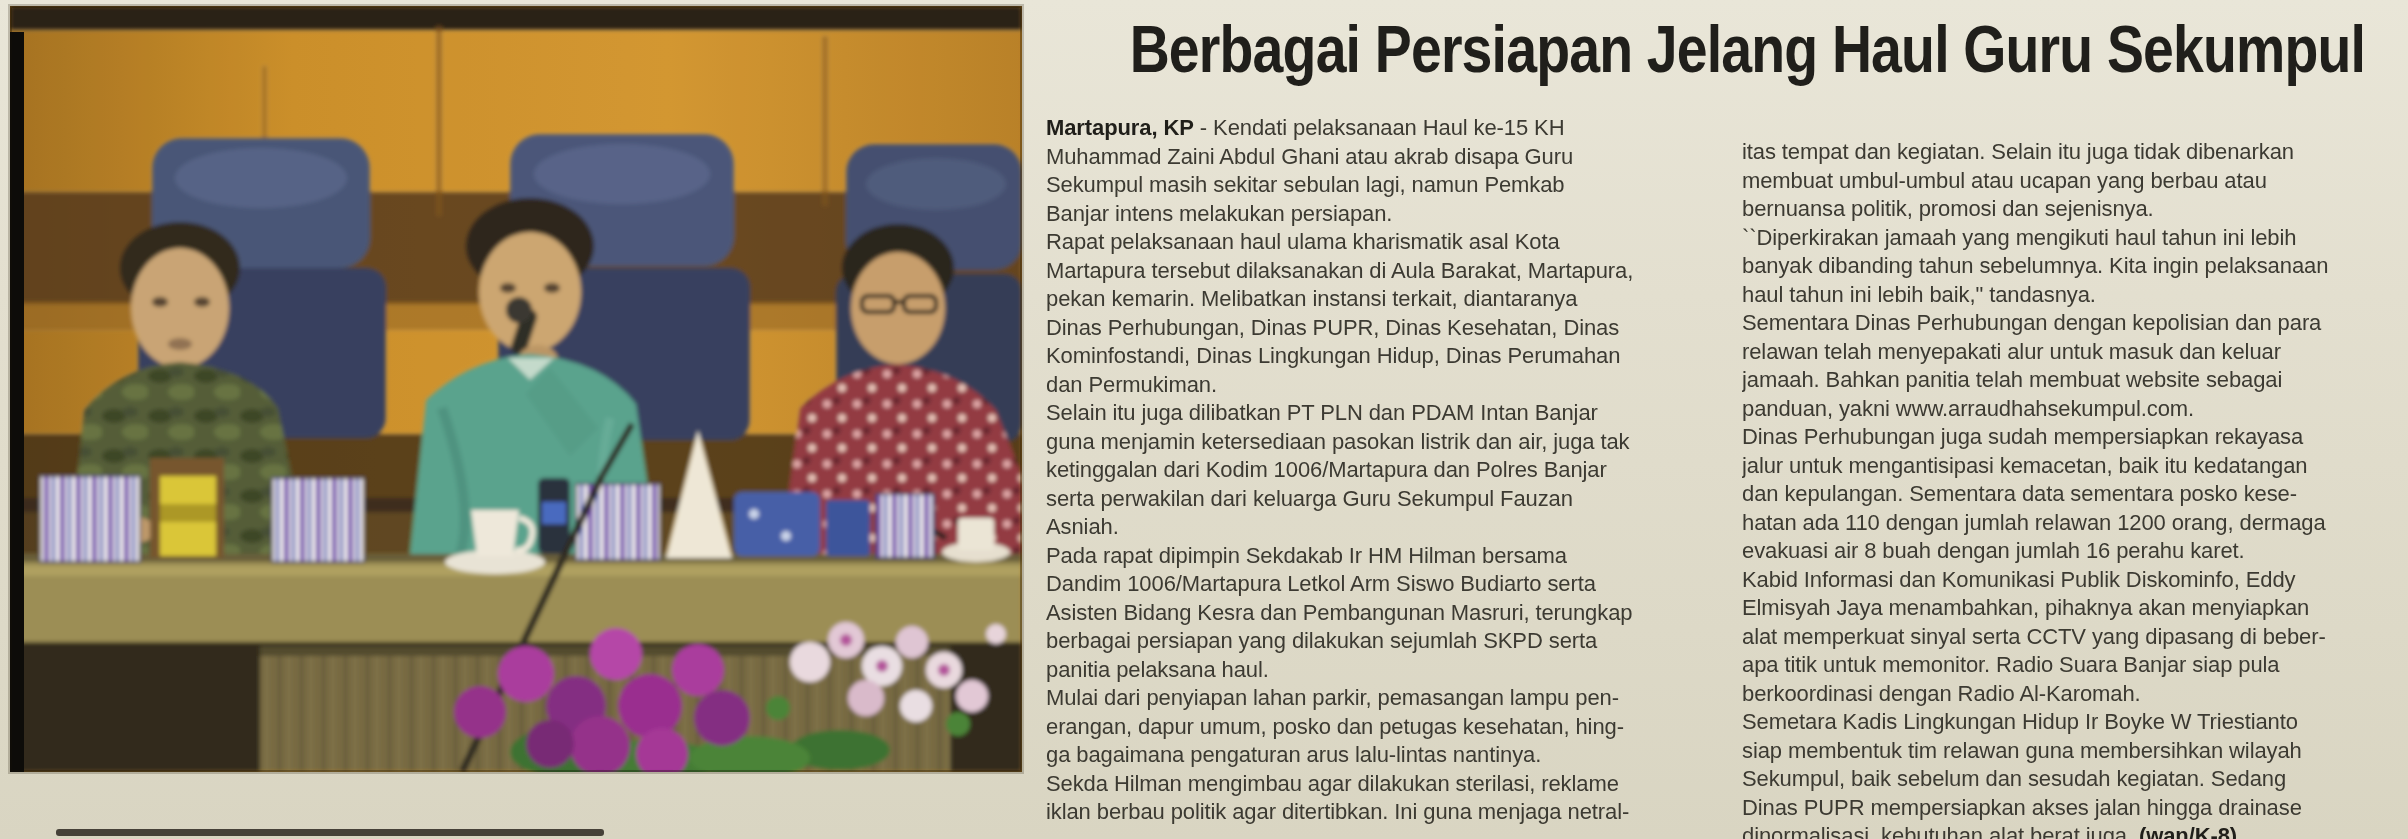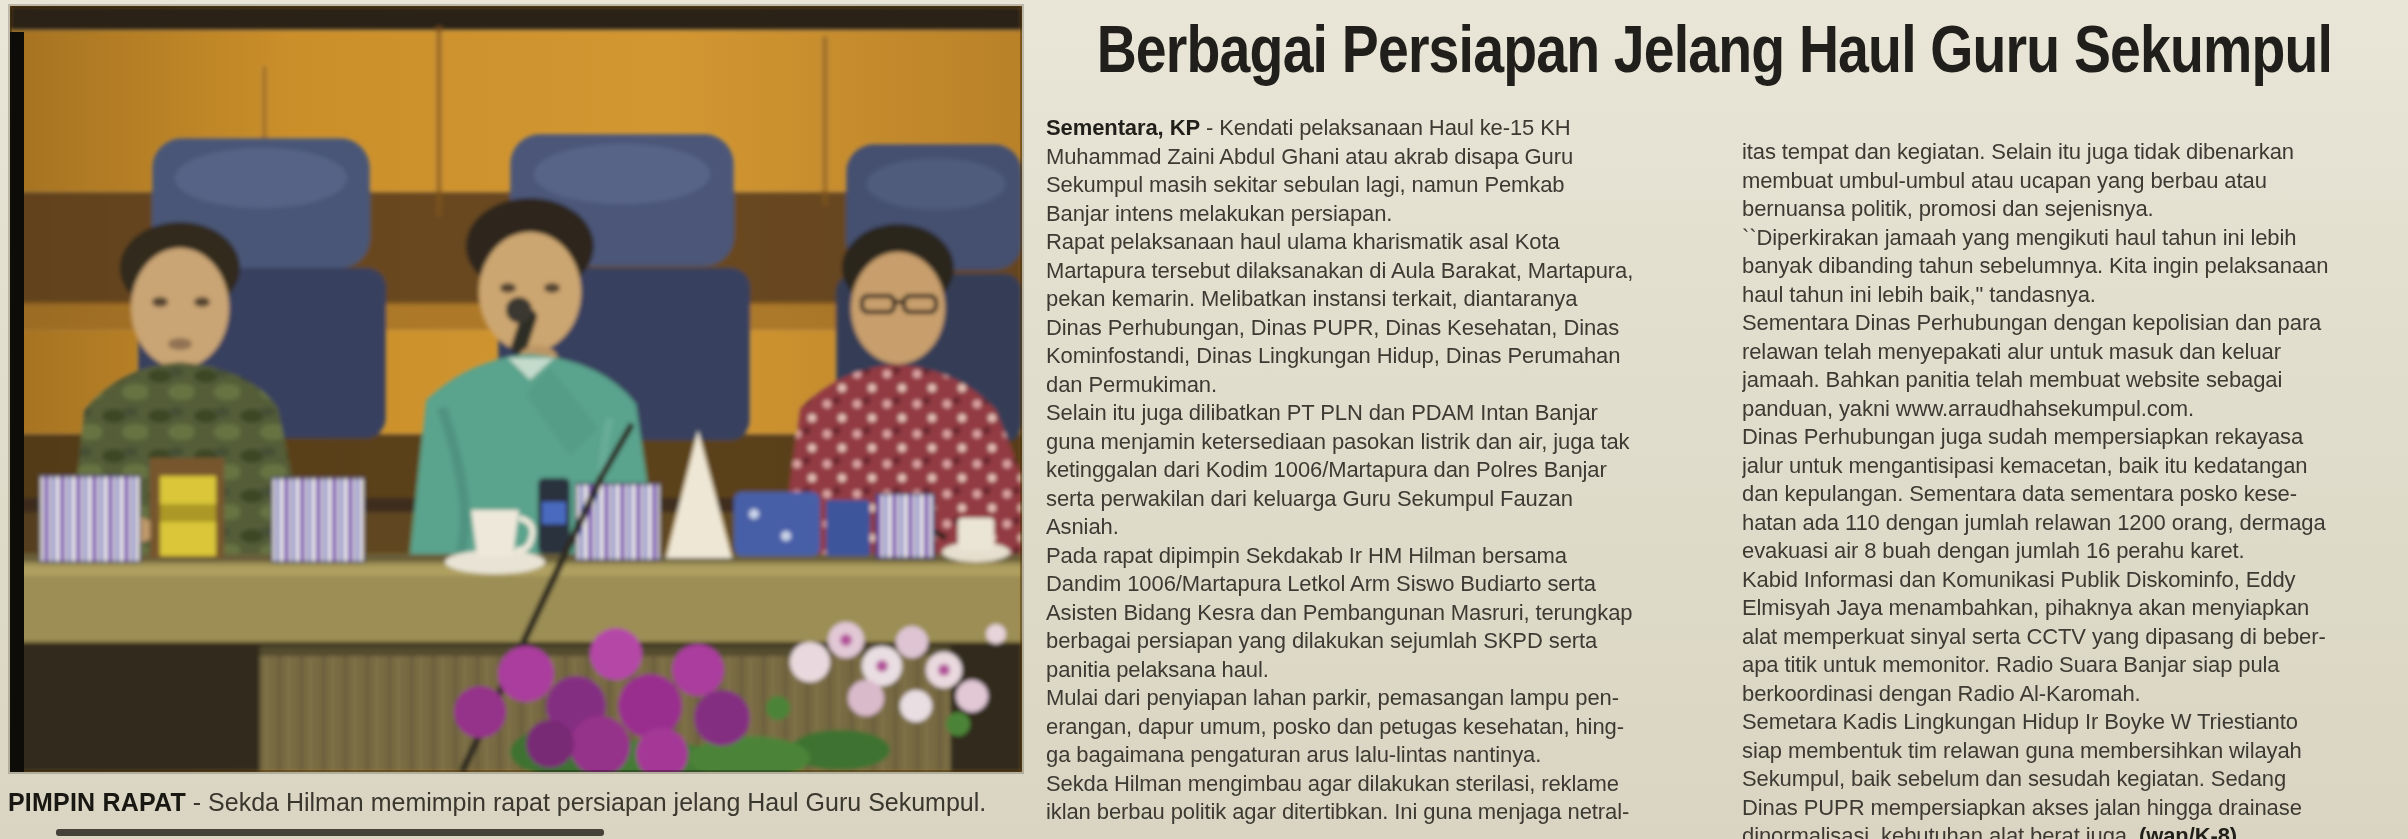--- a/index.html
+++ b/index.html
@@ -9,21 +9,21 @@
     font-family:"Liberation Sans",sans-serif;color:#3a3831;
   }
   
   .photo{position:absolute;left:10px;top:6px;width:1012px;height:766px;background:#1a140d;box-shadow:0 0 0 2px rgba(60,50,30,.25);}
   .photo svg{display:block;width:100%;height:100%;}
   
   .caption{position:absolute;left:8px;top:786px;width:1040px;font-size:25px;line-height:32px;color:#3a372e;white-space:nowrap;overflow:hidden;}
   .caption b{color:#181712;letter-spacing:.2px;}
   .bottom-rule{position:absolute;left:56px;top:829px;width:548px;height:7px;background:#2b2720;border-radius:3px;opacity:.85;}
   
-  .headline{position:absolute;left:979px;top:0px;width:1372px;height:98px;text-align:center;overflow:visible;}
+  .headline{position:absolute;left:1012px;top:0px;width:1372px;height:98px;text-align:center;overflow:visible;}
   .headline span{
     display:inline-block;font-size:66px;font-weight:bold;color:#201f1b;
     letter-spacing:-1px;line-height:98px;white-space:nowrap;
     transform:scaleX(.84);transform-origin:50% 50%;
   }
   
   .col{position:absolute;top:114px;height:720px;font-size:22px;line-height:28.5px;
        white-space:pre-line;overflow:hidden;color:#3c3a32;letter-spacing:-0.1px;}
   .col b{color:#201f1a;}
   .col1{left:1046px;width:686px;}
@@ -201,28 +201,27 @@
         </g>
 
         <rect width="1012" height="766" fill="#e7d9ae" opacity=".08"></rect>
       </g>
 
       <rect x="0" y="26" width="14" height="740" fill="#0d0c09"></rect>
       <rect x="0" y="0" width="1012" height="766" fill="none" stroke="#15100a" stroke-width="4" opacity=".35"></rect>
     </svg>
   </div>
 
-  <div class="caption"><b>PIMPIN RAPAT</b><span> - Sekda Hilman memimpin rapat persiapan jelang Haul Guru Sekumpul.</span></div>
   <div class="bottom-rule"></div>
 
   <div class="headline">
     <span>Berbagai Persiapan Jelang Haul Guru Sekumpul</span>
   </div>
 
-  <div class="col col1"><b>Sementara, KP</b><span> - Kendati pelaksanaan Haul ke-15 KH
+  <div class="col col1"><b>Martapura, KP</b><span> - Kendati pelaksanaan Haul ke-15 KH
 Muhammad Zaini Abdul Ghani atau akrab disapa Guru
 Sekumpul masih sekitar sebulan lagi, namun Pemkab
 Banjar intens melakukan persiapan.
 Rapat pelaksanaan haul ulama kharismatik asal Kota
 Martapura tersebut dilaksanakan di Aula Barakat, Martapura,
 pekan kemarin. Melibatkan instansi terkait, diantaranya
 Dinas Perhubungan, Dinas PUPR, Dinas Kesehatan, Dinas
 Kominfostandi, Dinas Lingkungan Hidup, Dinas Perumahan
 dan Permukiman.
 Selain itu juga dilibatkan PT PLN dan PDAM Intan Banjar

